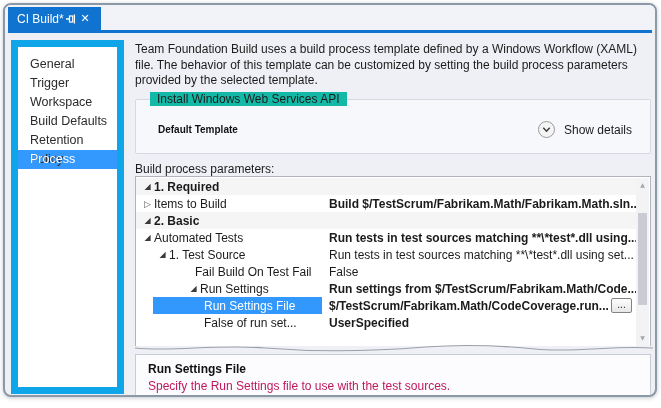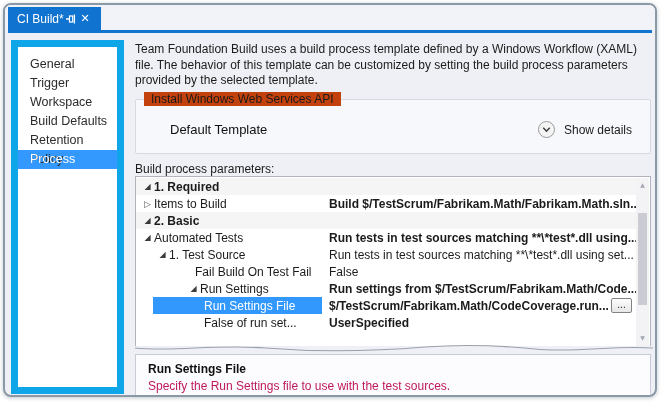--- a/index.html
+++ b/index.html
@@ -24,25 +24,25 @@
     background:#ffffff;border:7px solid #0ea5e9;padding-top:8px;}
   .side-item{height:19px;line-height:19px;padding-left:12px;font-size:12.5px;color:#2b2b2b;cursor:default;}
   .side-item.sel{background:#3399ff;color:#ffffff;}
 
   
   .main{position:absolute;left:127px;top:33px;width:520px;bottom:0;}
   .desc{position:absolute;left:3px;top:4px;width:516px;font-size:12px;line-height:15.5px;color:#1b1b1b;}
 
   .groupbox{position:absolute;left:3px;top:61px;width:516px;height:55px;
     background:#f7f8fc;border:1px solid #d7d9e2;border-radius:2px;}
-  .legend{position:absolute;left:8px;top:-8px;background:#c2410c;padding:0 7px;
+  .legend{position:absolute;left:14px;top:-8px;background:#14b8a6;padding:0 7px;
     font-size:12px;color:#1b1b1b;white-space:nowrap;}
   .gb-row{position:absolute;left:0;right:0;top:0;bottom:0;display:flex;align-items:center;
     justify-content:space-between;padding:6px 18px 0 22px;}
-  .tpl-name{font-size:13px;font-weight:normal;color:#111;margin-left:12px;}
+  .tpl-name{font-size:10px;font-weight:bold;color:#111;}
   .showdetails{display:flex;align-items:center;gap:9px;}
   .chev-circle{width:17px;height:17px;border:1px solid #9a9a9a;border-radius:50%;
     background:#f4f4f4;display:flex;align-items:center;justify-content:center;cursor:pointer;}
   .sd-label{font-size:12px;color:#1b1b1b;cursor:pointer;}
 
   .params-label{position:absolute;left:3px;top:124px;font-size:12px;color:#1b1b1b;}
 
   
   .grid{position:absolute;left:3px;top:138px;width:516px;height:170px;background:#ffffff;
     border:1px solid #b0b2bc;border-bottom:none;}

